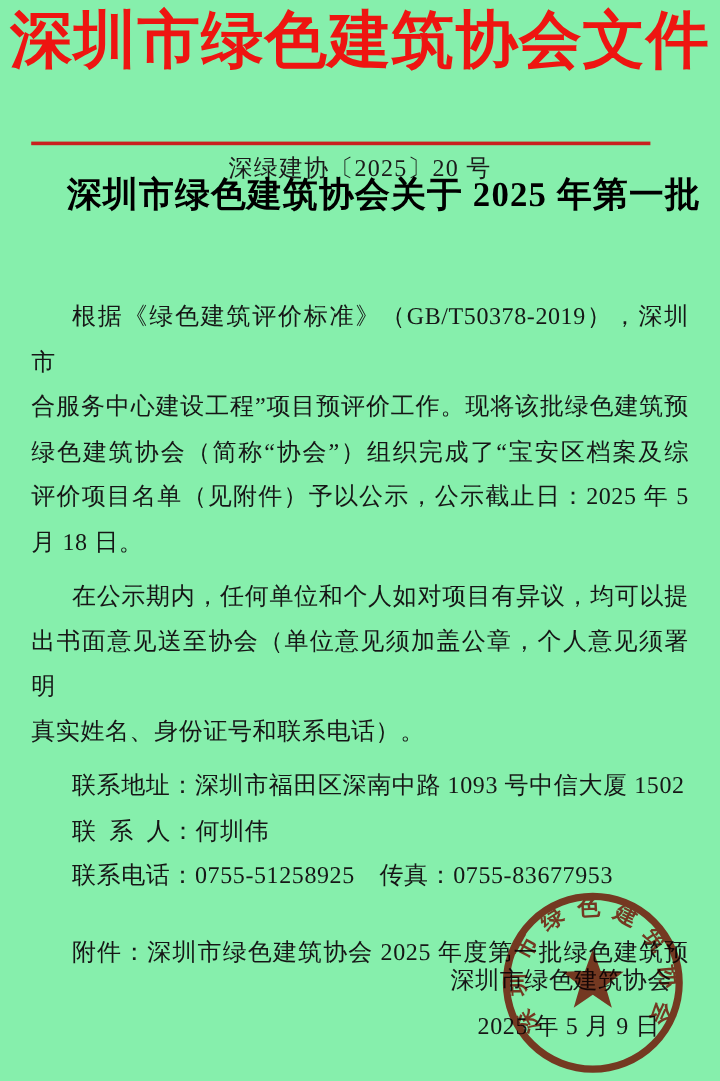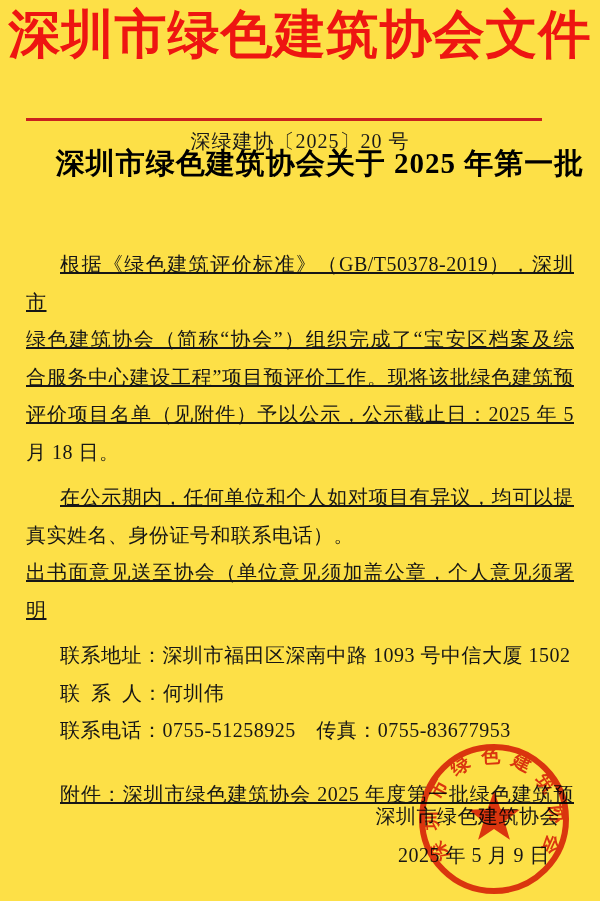--- a/index.html
+++ b/index.html
@@ -4,21 +4,21 @@
 <style>
   html, body {
     margin: 0;
     padding: 0;
     background: #ffffff;
   }
   .page {
     position: relative;
     width: 600px;
     height: 901px;
-    background: #fde047;
+    background: #86efac;
     overflow: hidden;
     font-family: "Liberation Serif", "DejaVu Serif", serif;
     color: #1a1a1a;
   }
   .header-title {
     position: absolute;
     top: 4px;
     left: 0;
     width: 100%;
     text-align: center;
@@ -66,21 +66,21 @@
     position: absolute;
     top: 246px;
     left: 26px;
     width: 548px;
     font-size: 20px;
     line-height: 37.5px;
     letter-spacing: 0.5px;
     color: #161616;
   }
   .line { text-align: justify; }
-  .line.just { text-align-last: justify; text-decoration: underline; }
+  .line.just { text-align-last: justify; }
   .line.indent { text-indent: 34px; }
   .line.p-gap { margin-top: 8px; }
   .line.a-gap { margin-top: 26px; }
   .signature {
     position: absolute;
     top: 803px;
     right: 40px;
     font-size: 20px;
     letter-spacing: 0.5px;
     color: #161616;
@@ -119,27 +119,27 @@
   <div class="doc-number">深绿建协〔2025〕20 号</div>
 
   <div class="red-divider"></div>
 
   <div class="doc-title">
     <div>深圳市绿色建筑协会关于 2025 年第一批</div>
   </div>
 
   <div class="body-text">
     <div class="line indent just">根据《绿色建筑评价标准》（GB/T50378-2019），深圳市</div>
+    <div class="line just">合服务中心建设工程”项目预评价工作。现将该批绿色建筑预</div>
     <div class="line just">绿色建筑协会（简称“协会”）组织完成了“宝安区档案及综</div>
-    <div class="line just">合服务中心建设工程”项目预评价工作。现将该批绿色建筑预</div>
     <div class="line just">评价项目名单（见附件）予以公示，公示截止日：2025 年 5</div>
     <div class="line">月 18 日。</div>
     <div class="line indent just p-gap">在公示期内，任何单位和个人如对项目有异议，均可以提</div>
+    <div class="line just">出书面意见送至协会（单位意见须加盖公章，个人意见须署明</div>
     <div class="line">真实姓名、身份证号和联系电话）。</div>
-    <div class="line just">出书面意见送至协会（单位意见须加盖公章，个人意见须署明</div>
     <div class="line indent p-gap">联系地址：深圳市福田区深南中路 1093 号中信大厦 1502</div>
     <div class="line indent">联 系 人：何圳伟</div>
     <div class="line indent">联系电话：0755-51258925　传真：0755-83677953</div>
     <div class="line indent just a-gap">附件：深圳市绿色建筑协会 2025 年度第一批绿色建筑预</div>
   </div>
 
   <div class="signature">深圳市绿色建筑协会</div>
 
   <div class="doc-date">2025 年 5 月 9 日</div>
 

